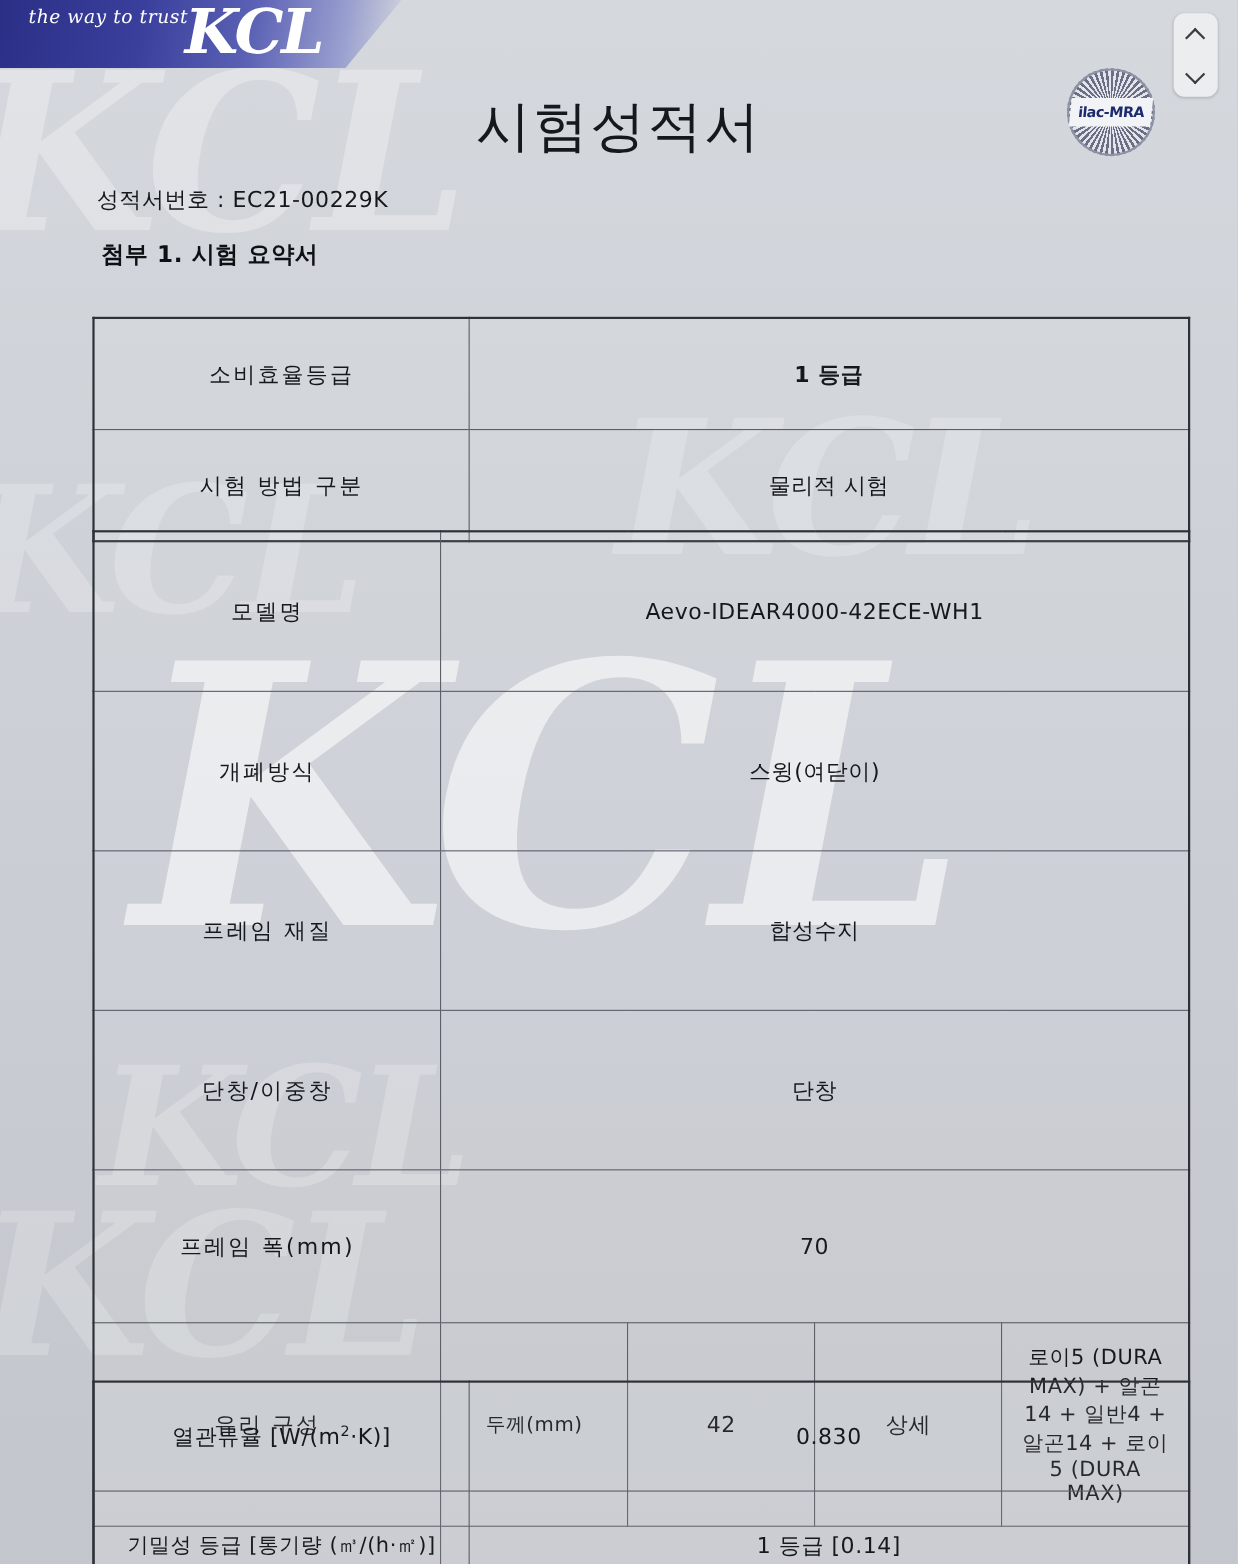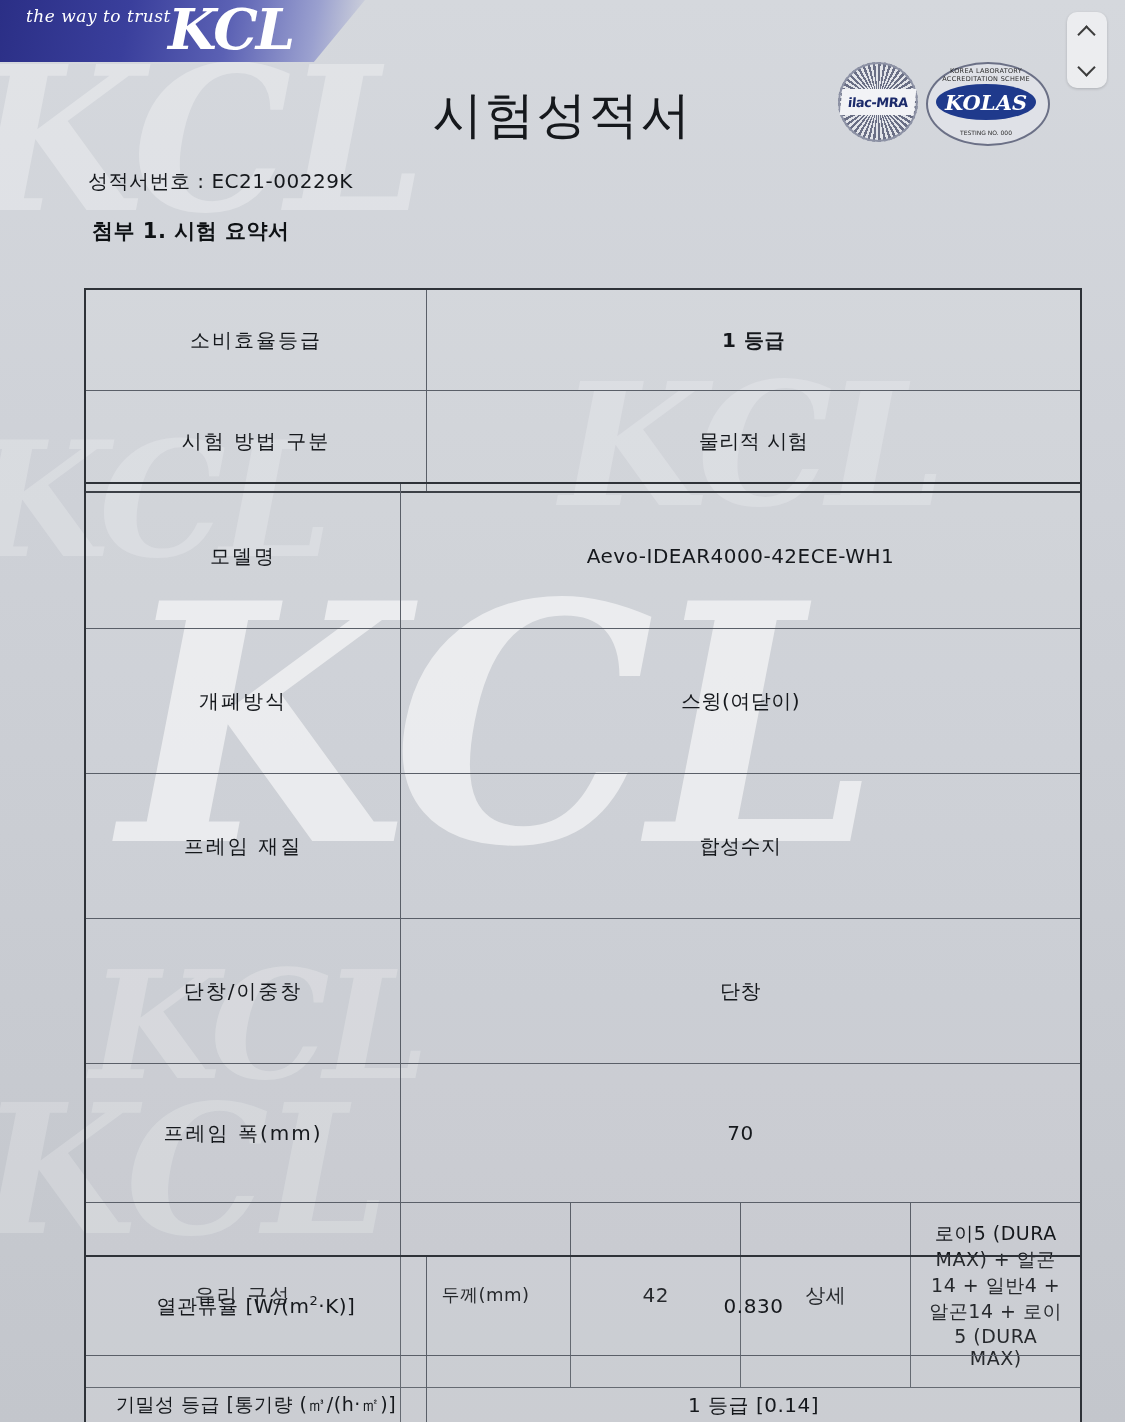--- a/index.html
+++ b/index.html
@@ -257,28 +257,20 @@
 
   <div class="scroll-nav">
     <div class="chev up"></div>
     <div class="chev down"></div>
   </div>
 
   <div class="marks">
     <div class="ilac">
       <div class="ilac-inner">ilac-MRA</div>
     </div>
-    <div class="kolas">
-      <div class="kolas-ring"></div>
-      <div class="kolas-top">KOREA LABORATORY ACCREDITATION SCHEME</div>
-      <div class="kolas-oval">
-        <span>KOLAS</span>
-      </div>
-      <div class="kolas-bot">TESTING NO. 000</div>
-    </div>
   </div>
 
   <div class="doc-title">시험성적서</div>
   <div class="report-no">
     <span>성적서번호 :</span>
     <span>EC21-00229K</span>
   </div>
   <div class="section-title">첨부 1. 시험 요약서</div>
 
   <table class="tbl outer" id="table-grade">

